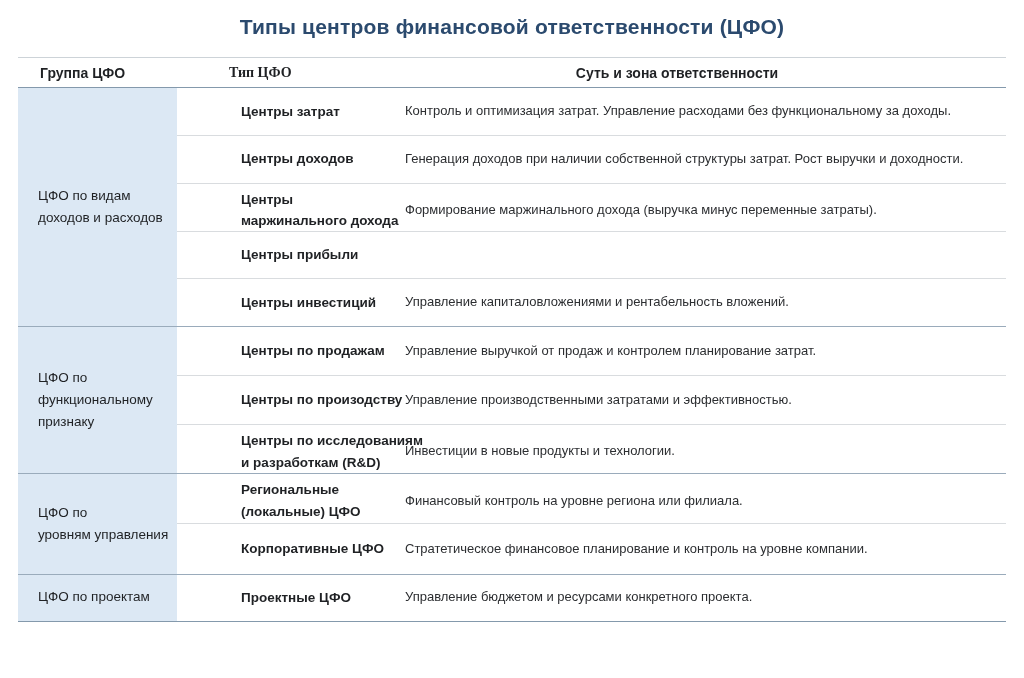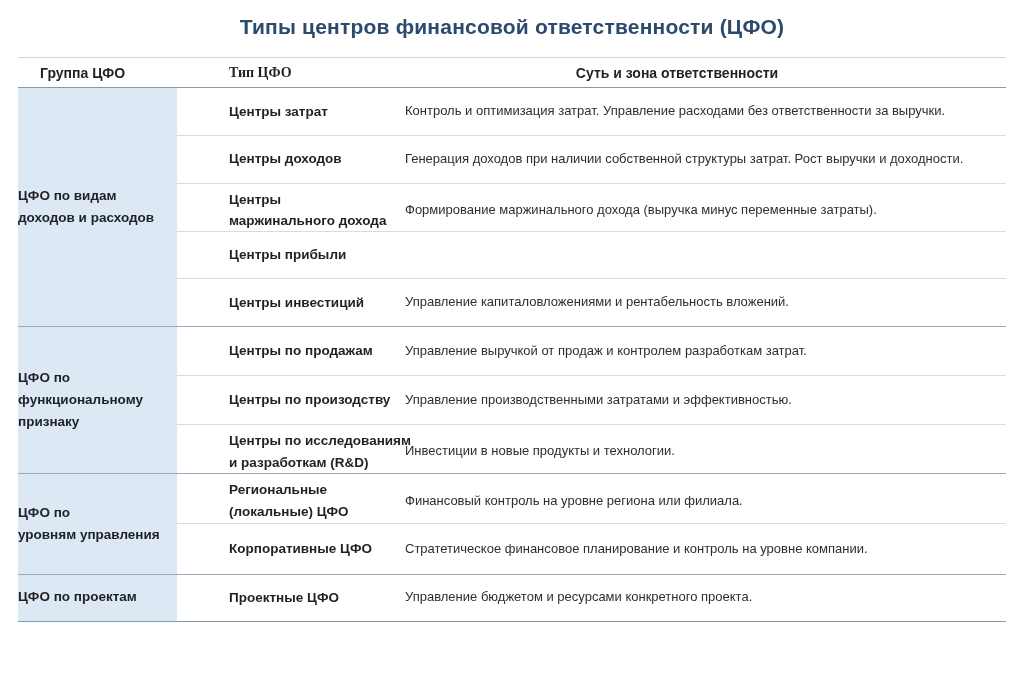--- a/index.html
+++ b/index.html
@@ -50,22 +50,23 @@
   .tbody{border-bottom:1px solid var(--header-line);}
   .group{
     display:grid;
     grid-template-columns:159px 1fr;
   }
   .group + .group{border-top:1px solid var(--group-line);}
   .group-cell{
     background:var(--group-bg);
     display:flex;
     align-items:center;
+    padding-left:20px;
     padding-right:6px;
-    font-weight:bold;
+    font-weight:normal;
     font-size:13.5px;
     line-height:1.65;
     color:var(--text-dark);
     white-space:pre;
   }
   .rows{display:flex;flex-direction:column;}
   .row{
     display:grid;
     grid-template-columns:226px 1fr;
     align-items:center;
@@ -74,20 +75,21 @@
     flex:1;
   }
   .row + .row{border-top:1px solid var(--row-line);}
   .type-cell{
     padding-left:52px;
     font-weight:bold;
     font-size:13.5px;
     line-height:1.6;
     color:var(--text-dark);
     white-space:pre;
+    margin-left:12px;
   }
   .desc-cell{
     padding-left:2px;
     padding-right:10px;
     font-size:13px;
     line-height:1.45;
     color:var(--text-body);
   }
 </style>
 </head>
@@ -102,21 +104,21 @@
       <div class="h2">Тип ЦФО</div>
       <div class="h3">Суть и зона ответственности</div>
     </div>
     <div class="tbody">
         <div class="group">
           <div class="group-cell">ЦФО по видам
 доходов и расходов</div>
           <div class="rows">
             <div class="row">
               <div class="type-cell">Центры затрат</div>
-              <div class="desc-cell">Контроль и оптимизация затрат. Управление расходами без ответственности за выручки.</div>
+              <div class="desc-cell">Контроль и оптимизация затрат. Управление расходами без функциональному за доходы.</div>
             </div>
             <div class="row">
               <div class="type-cell">Центры доходов</div>
               <div class="desc-cell">Генерация доходов при наличии собственной структуры затрат. Рост выручки и доходности.</div>
             </div>
             <div class="row">
               <div class="type-cell">Центры
 маржинального дохода</div>
               <div class="desc-cell">Формирование маржинального дохода (выручка минус переменные затраты).</div>
             </div>
@@ -129,21 +131,21 @@
             </div>
           </div>
         </div>
         <div class="group">
           <div class="group-cell">ЦФО по
 функциональному
 признаку</div>
           <div class="rows">
             <div class="row">
               <div class="type-cell">Центры по продажам</div>
-              <div class="desc-cell">Управление выручкой от продаж и контролем разработкам затрат.</div>
+              <div class="desc-cell">Управление выручкой от продаж и контролем планирование затрат.</div>
             </div>
             <div class="row">
               <div class="type-cell">Центры по произодству</div>
               <div class="desc-cell">Управление производственными затратами и эффективностью.</div>
             </div>
             <div class="row">
               <div class="type-cell">Центры по исследованиям
 и разработкам (R&amp;D)</div>
               <div class="desc-cell">Инвестиции в новые продукты и технологии.</div>
             </div>

